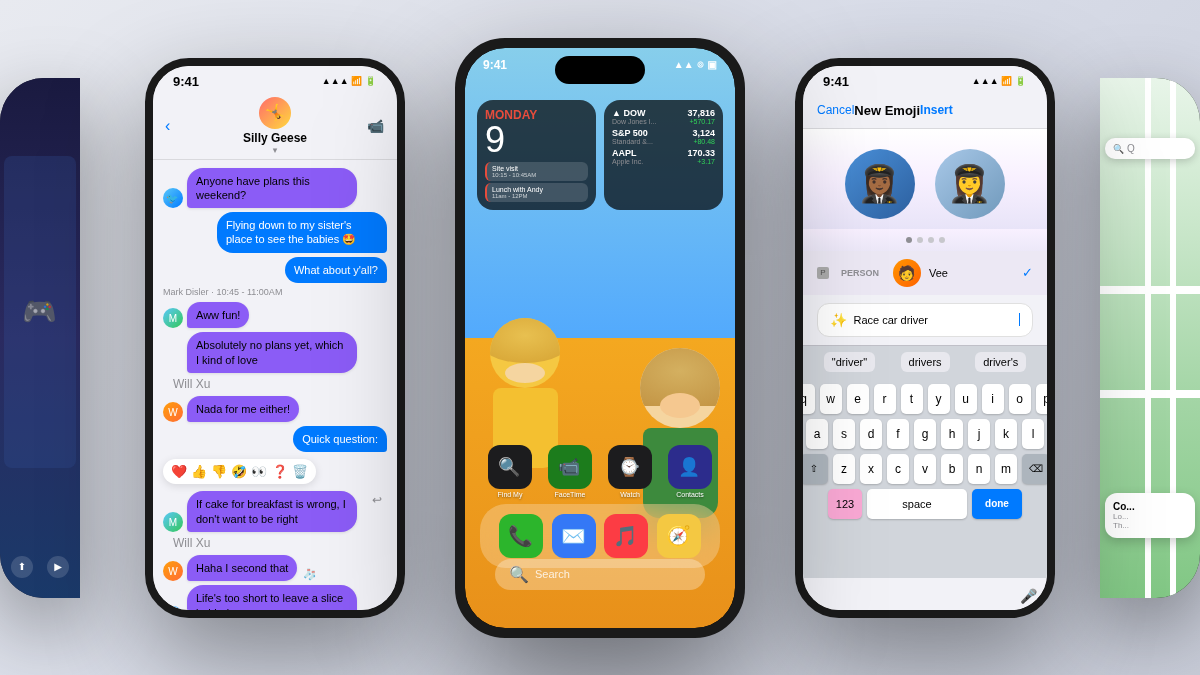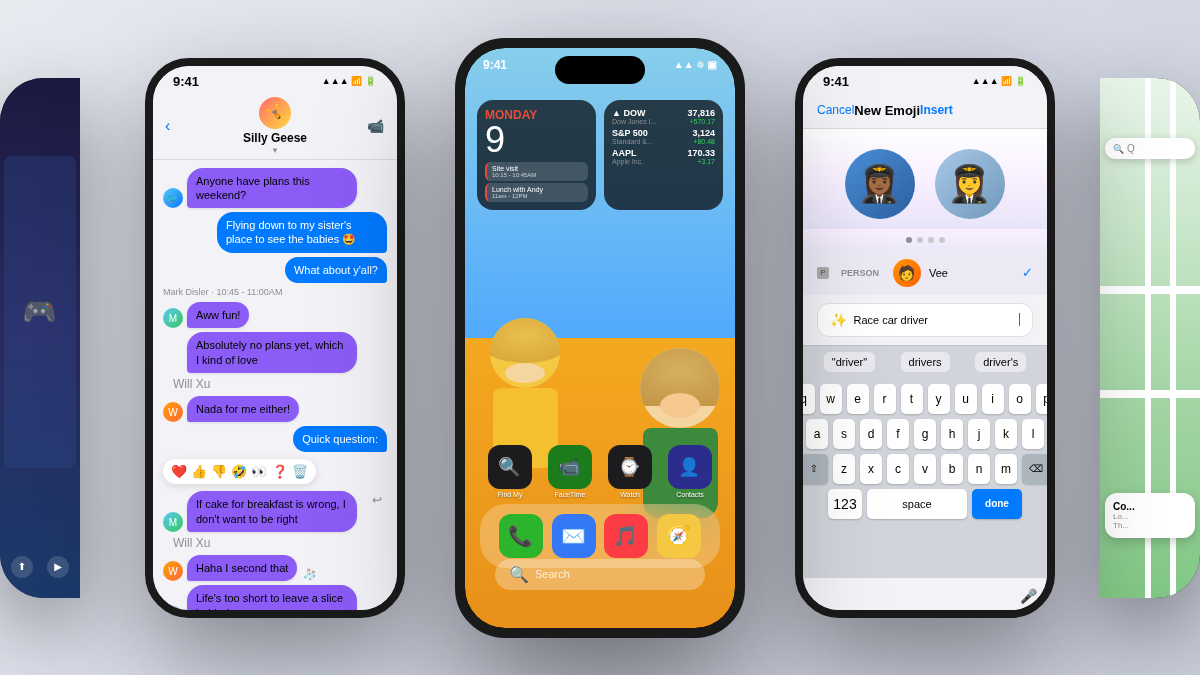--- a/index.html
+++ b/index.html
@@ -486,21 +486,21 @@
       color: #000;
       box-shadow: 0 1px 2px rgba(0,0,0,0.2);
       flex: 1;
       max-width: 24px;
     }
 
     .key.wide { max-width: 34px; min-width: 28px; font-size: 10px; }
     .key.gray { background: #adb5bd; color: #000; }
     .key.space-key { max-width: 100px; flex: 3; font-size: 11px; background: #fff; }
     .key.done-key { max-width: 50px; background: #007AFF; color: #fff; font-size: 10px; font-weight: 600; }
-    .key.numbers-key { max-width: 34px; min-width: 28px; background: #ffffff; font-size: 14px; }
+    .key.numbers-key { max-width: 34px; min-width: 28px; background: #f9a8d4; font-size: 11px; }
 
     
     .mic-key-row {
       display: flex;
       justify-content: flex-end;
       padding: 4px 4px 0;
     }
 
     .mic-key {
       width: 28px;

